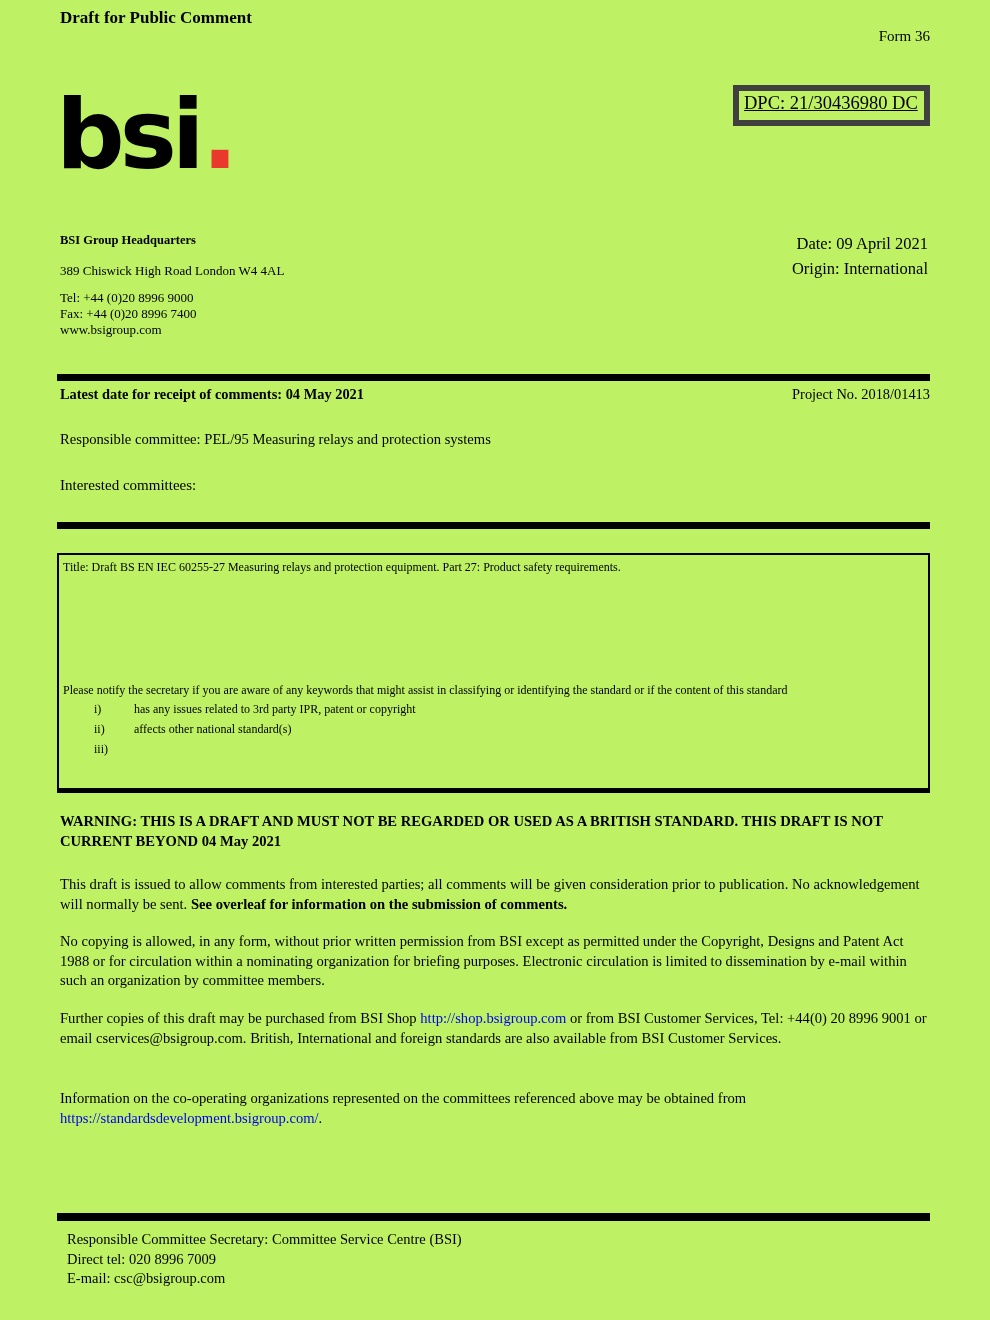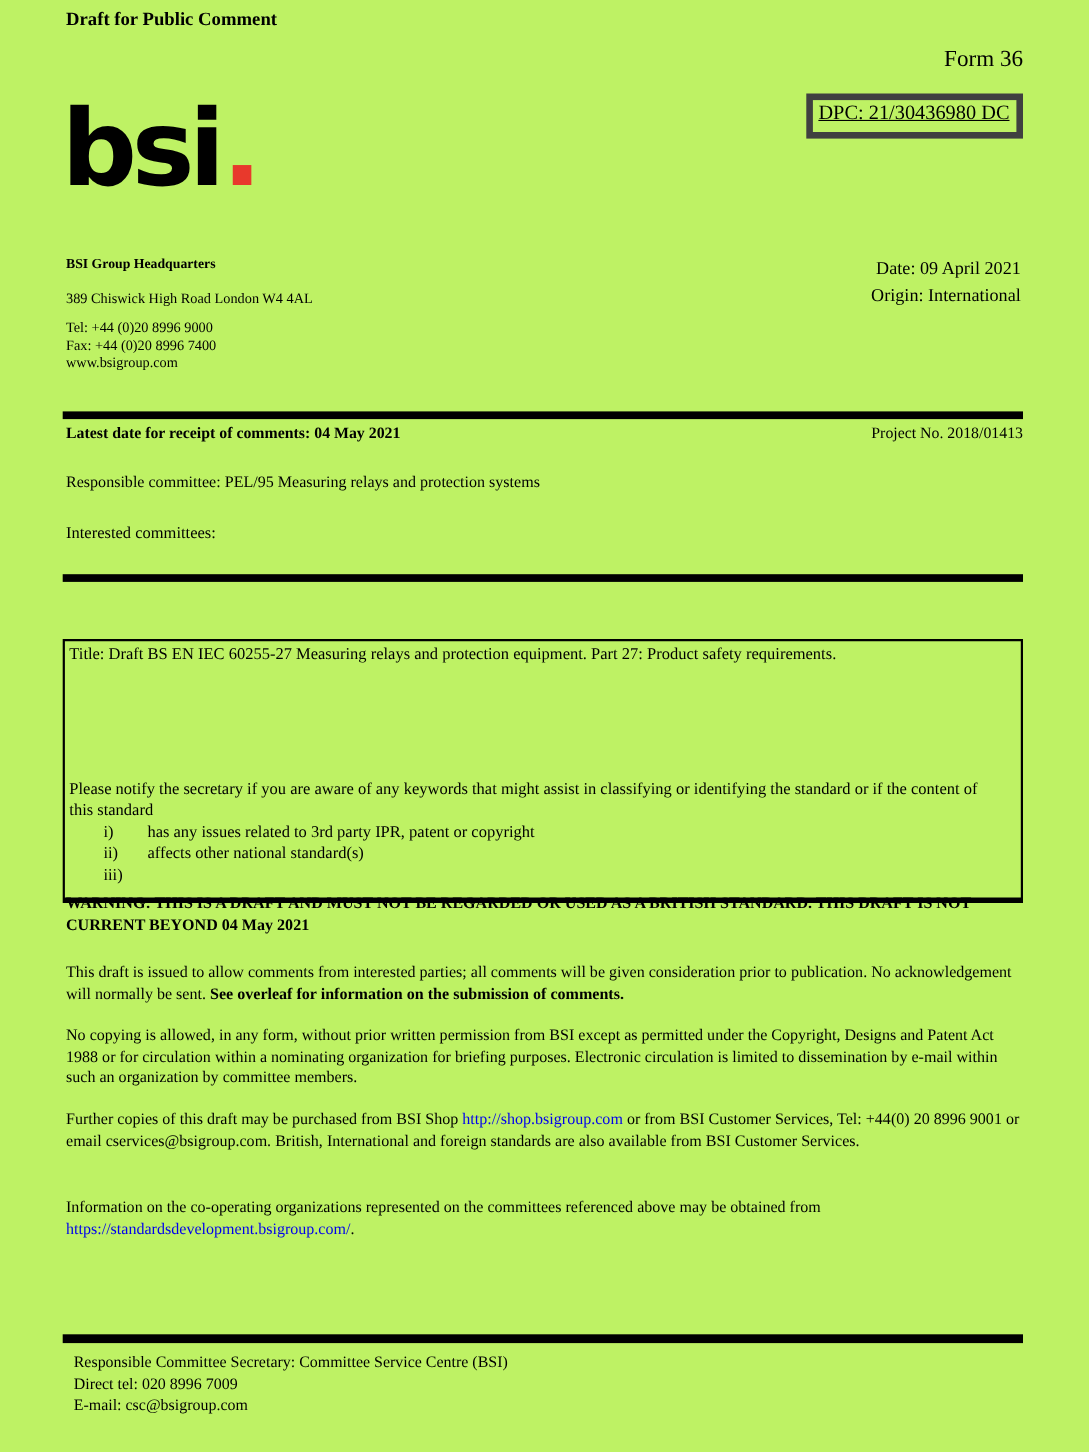--- a/index.html
+++ b/index.html
@@ -3,21 +3,21 @@
 <meta charset="utf-8">
 <style>
   html,body { margin:0; padding:0; background:#fff; }
   .page {
     position:relative; width:990px; height:1320px; background:#bef264;
     font-family:"Liberation Serif", serif; color:#000; overflow:hidden;
   }
   .abs { position:absolute; }
 
   .doc-header-left { left:60px; top:8px; font-size:17px; font-weight:bold; }
-  .form-no { right:60px; top:41px; font-size:21px;margin-left:38px; }
+  .form-no { right:60px; top:28px; font-size:15px;margin-left:38px; }
 
   .dpc-box {
     left:733px; top:85px; width:197px; height:41px; box-sizing:border-box;
     border:6px solid #404040; font-size:18.5px; padding:1px 5px; line-height:22px;text-decoration:underline;
   }
 
   .logo { left:56px; top:86px; font-family:"DejaVu Sans", sans-serif;
           font-weight:bold; font-size:96px; line-height:98px; letter-spacing:-5px; }
   .logo .logo-dot { color:var(--accent,#E8392C); letter-spacing:0; margin-left:2px; }
 
@@ -33,21 +33,21 @@
 
   .comments-row { left:60px; top:386px; width:870px; font-size:14.4px;
                   display:flex; justify-content:space-between;gap:44px; }
   .comments-row .latest { font-weight:bold; }
   .resp-committee { left:60px; top:431px; font-size:14.6px; }
   .interested { left:60px; top:477px; font-size:15px; }
 
   .title-box {
     left:57px; top:553px; width:873px; height:240px; box-sizing:border-box;
     border:2px solid #000; border-bottom-width:5px;
-    font-size:15px; padding:3px 4px; line-height:19.5px;margin-top:28px;
+    font-size:12px; padding:3px 4px; line-height:19.5px;
   }
   .title-box .notify { margin-top:103px; width:850px; }
   .list-row { display:flex; line-height:19.8px; }
   .list-row .marker { margin-left:31px; width:40px; flex:0 0 40px; }
 
   .warning { left:60px; top:812px; width:874px; font-weight:bold;
              font-size:14.6px; line-height:19.5px; }
   .para { left:60px; width:872px; font-size:14.6px; line-height:19.5px; }
   .para-1 { top:875px; } .para-2 { top:932px; } .para-3 { top:1009px; } .para-4 { top:1089px; }
   .link { color:var(--link,#0000EE); }

